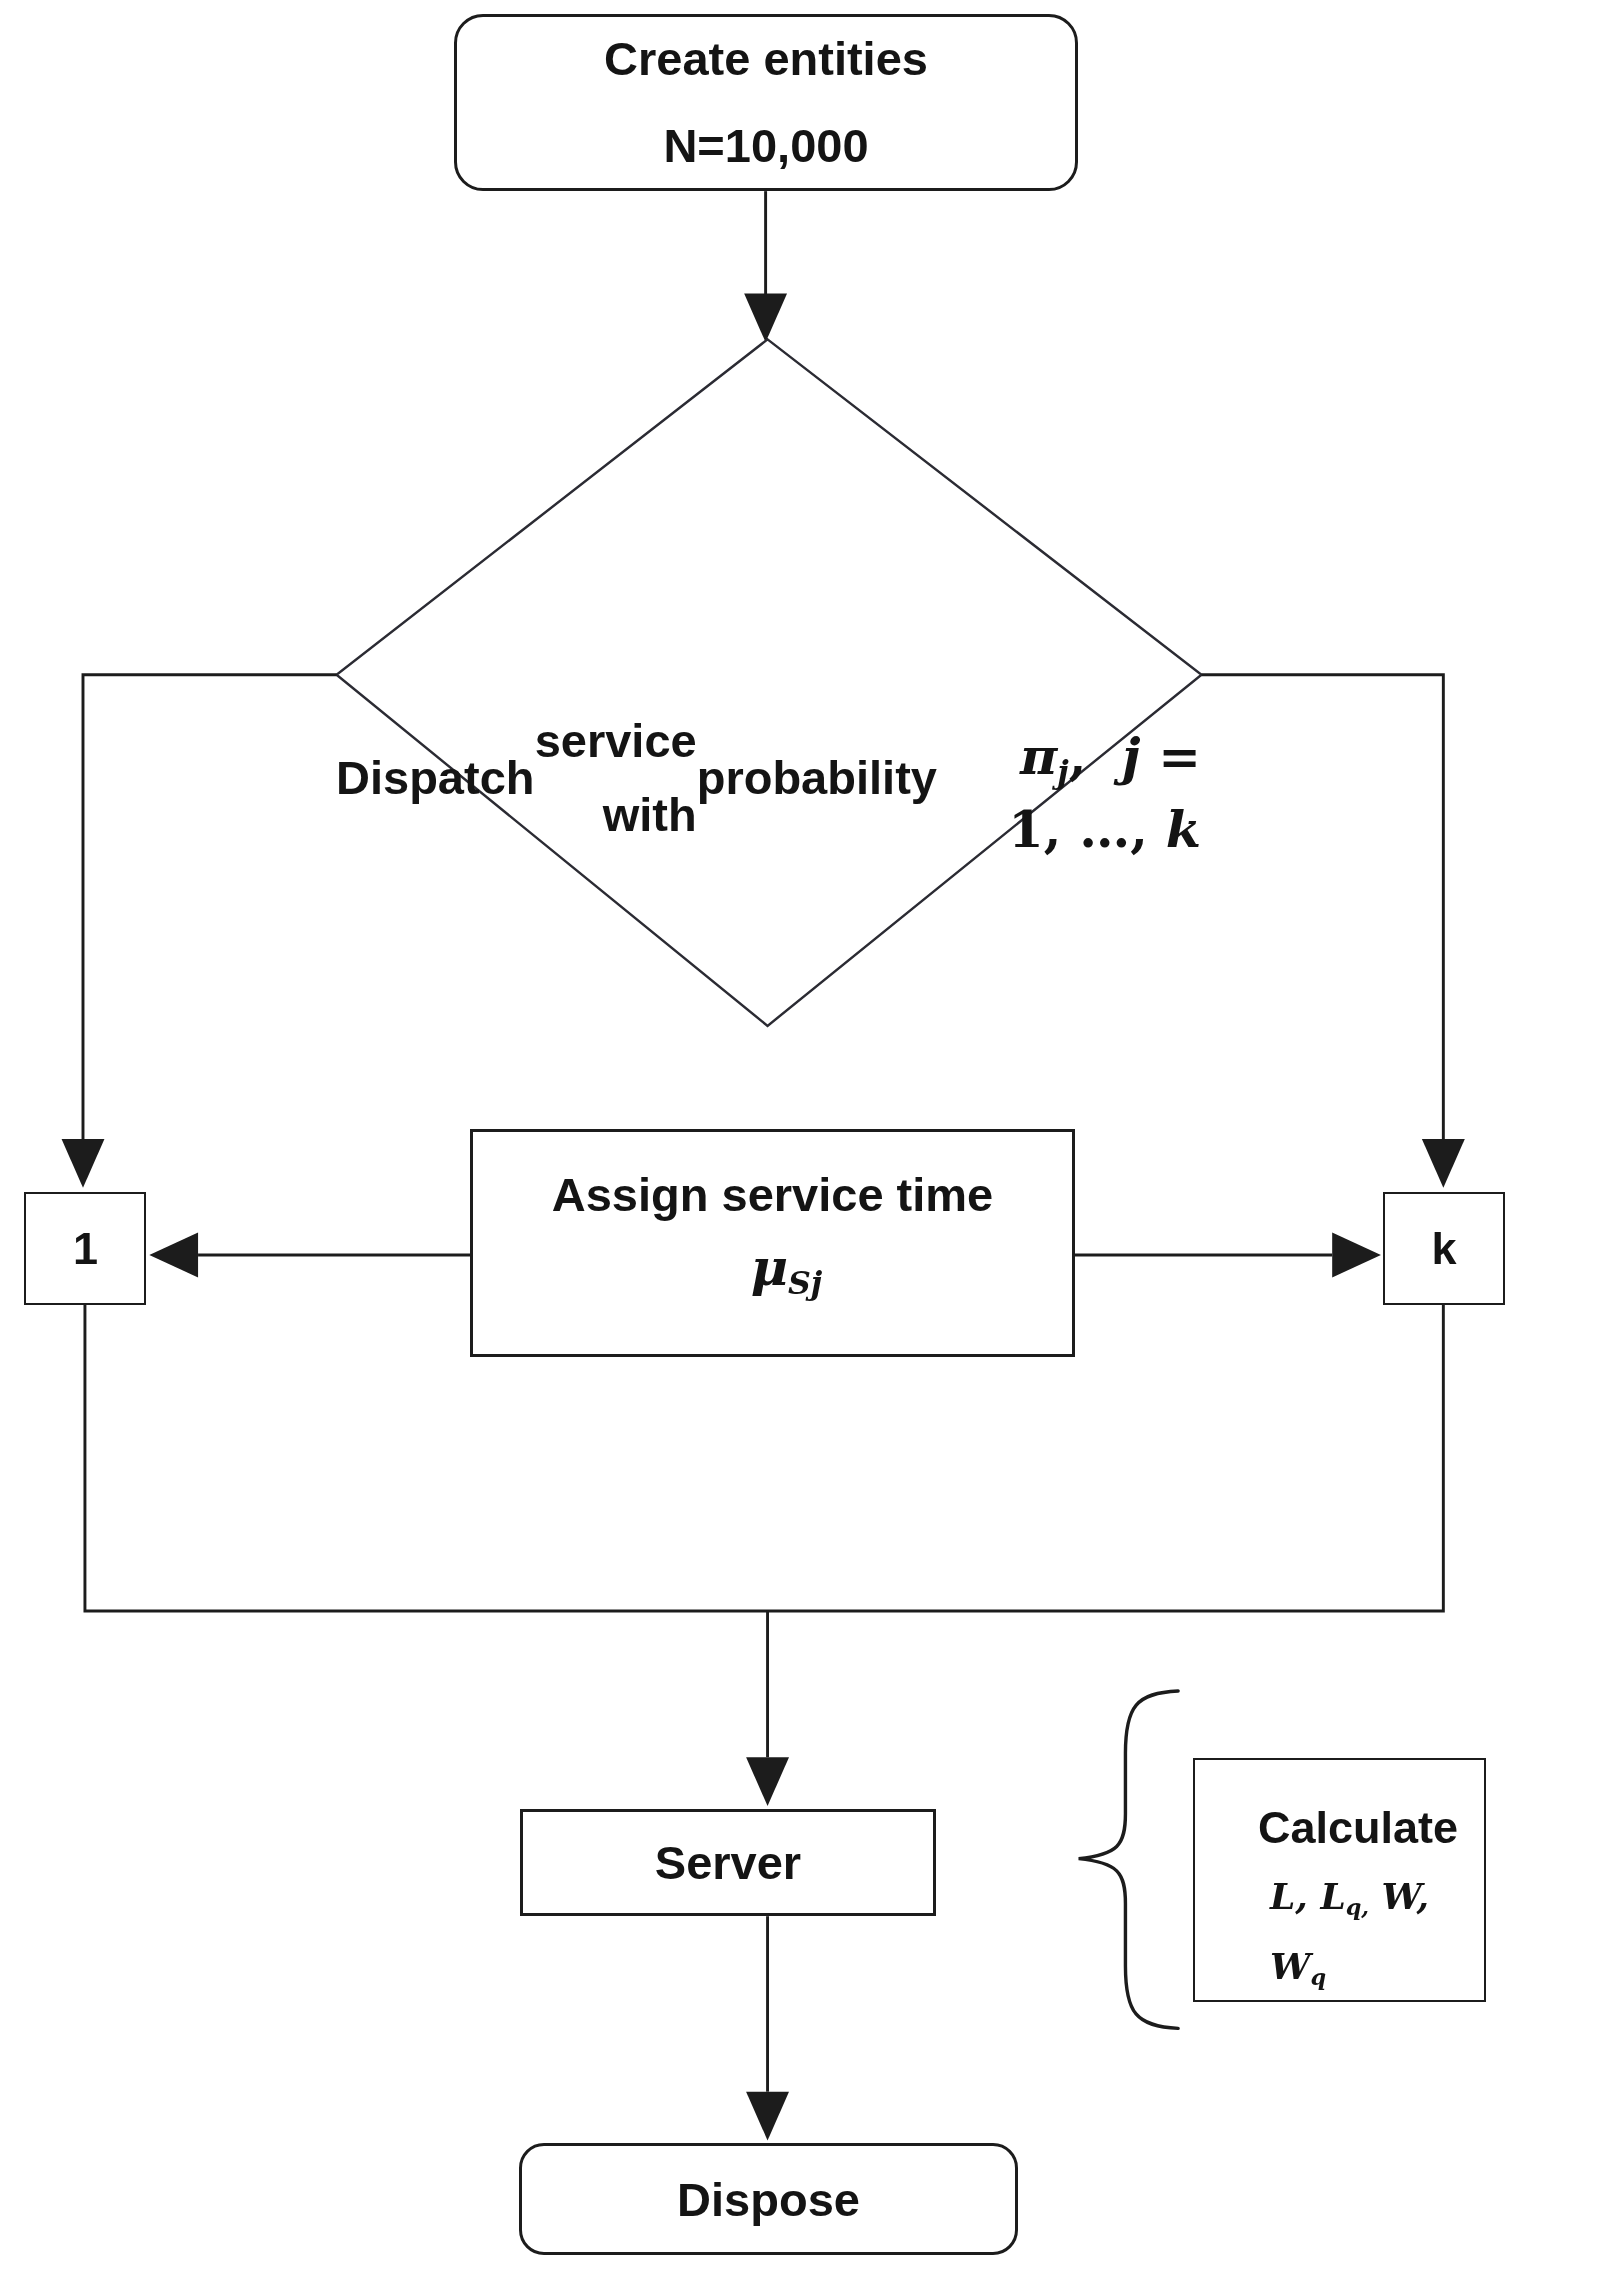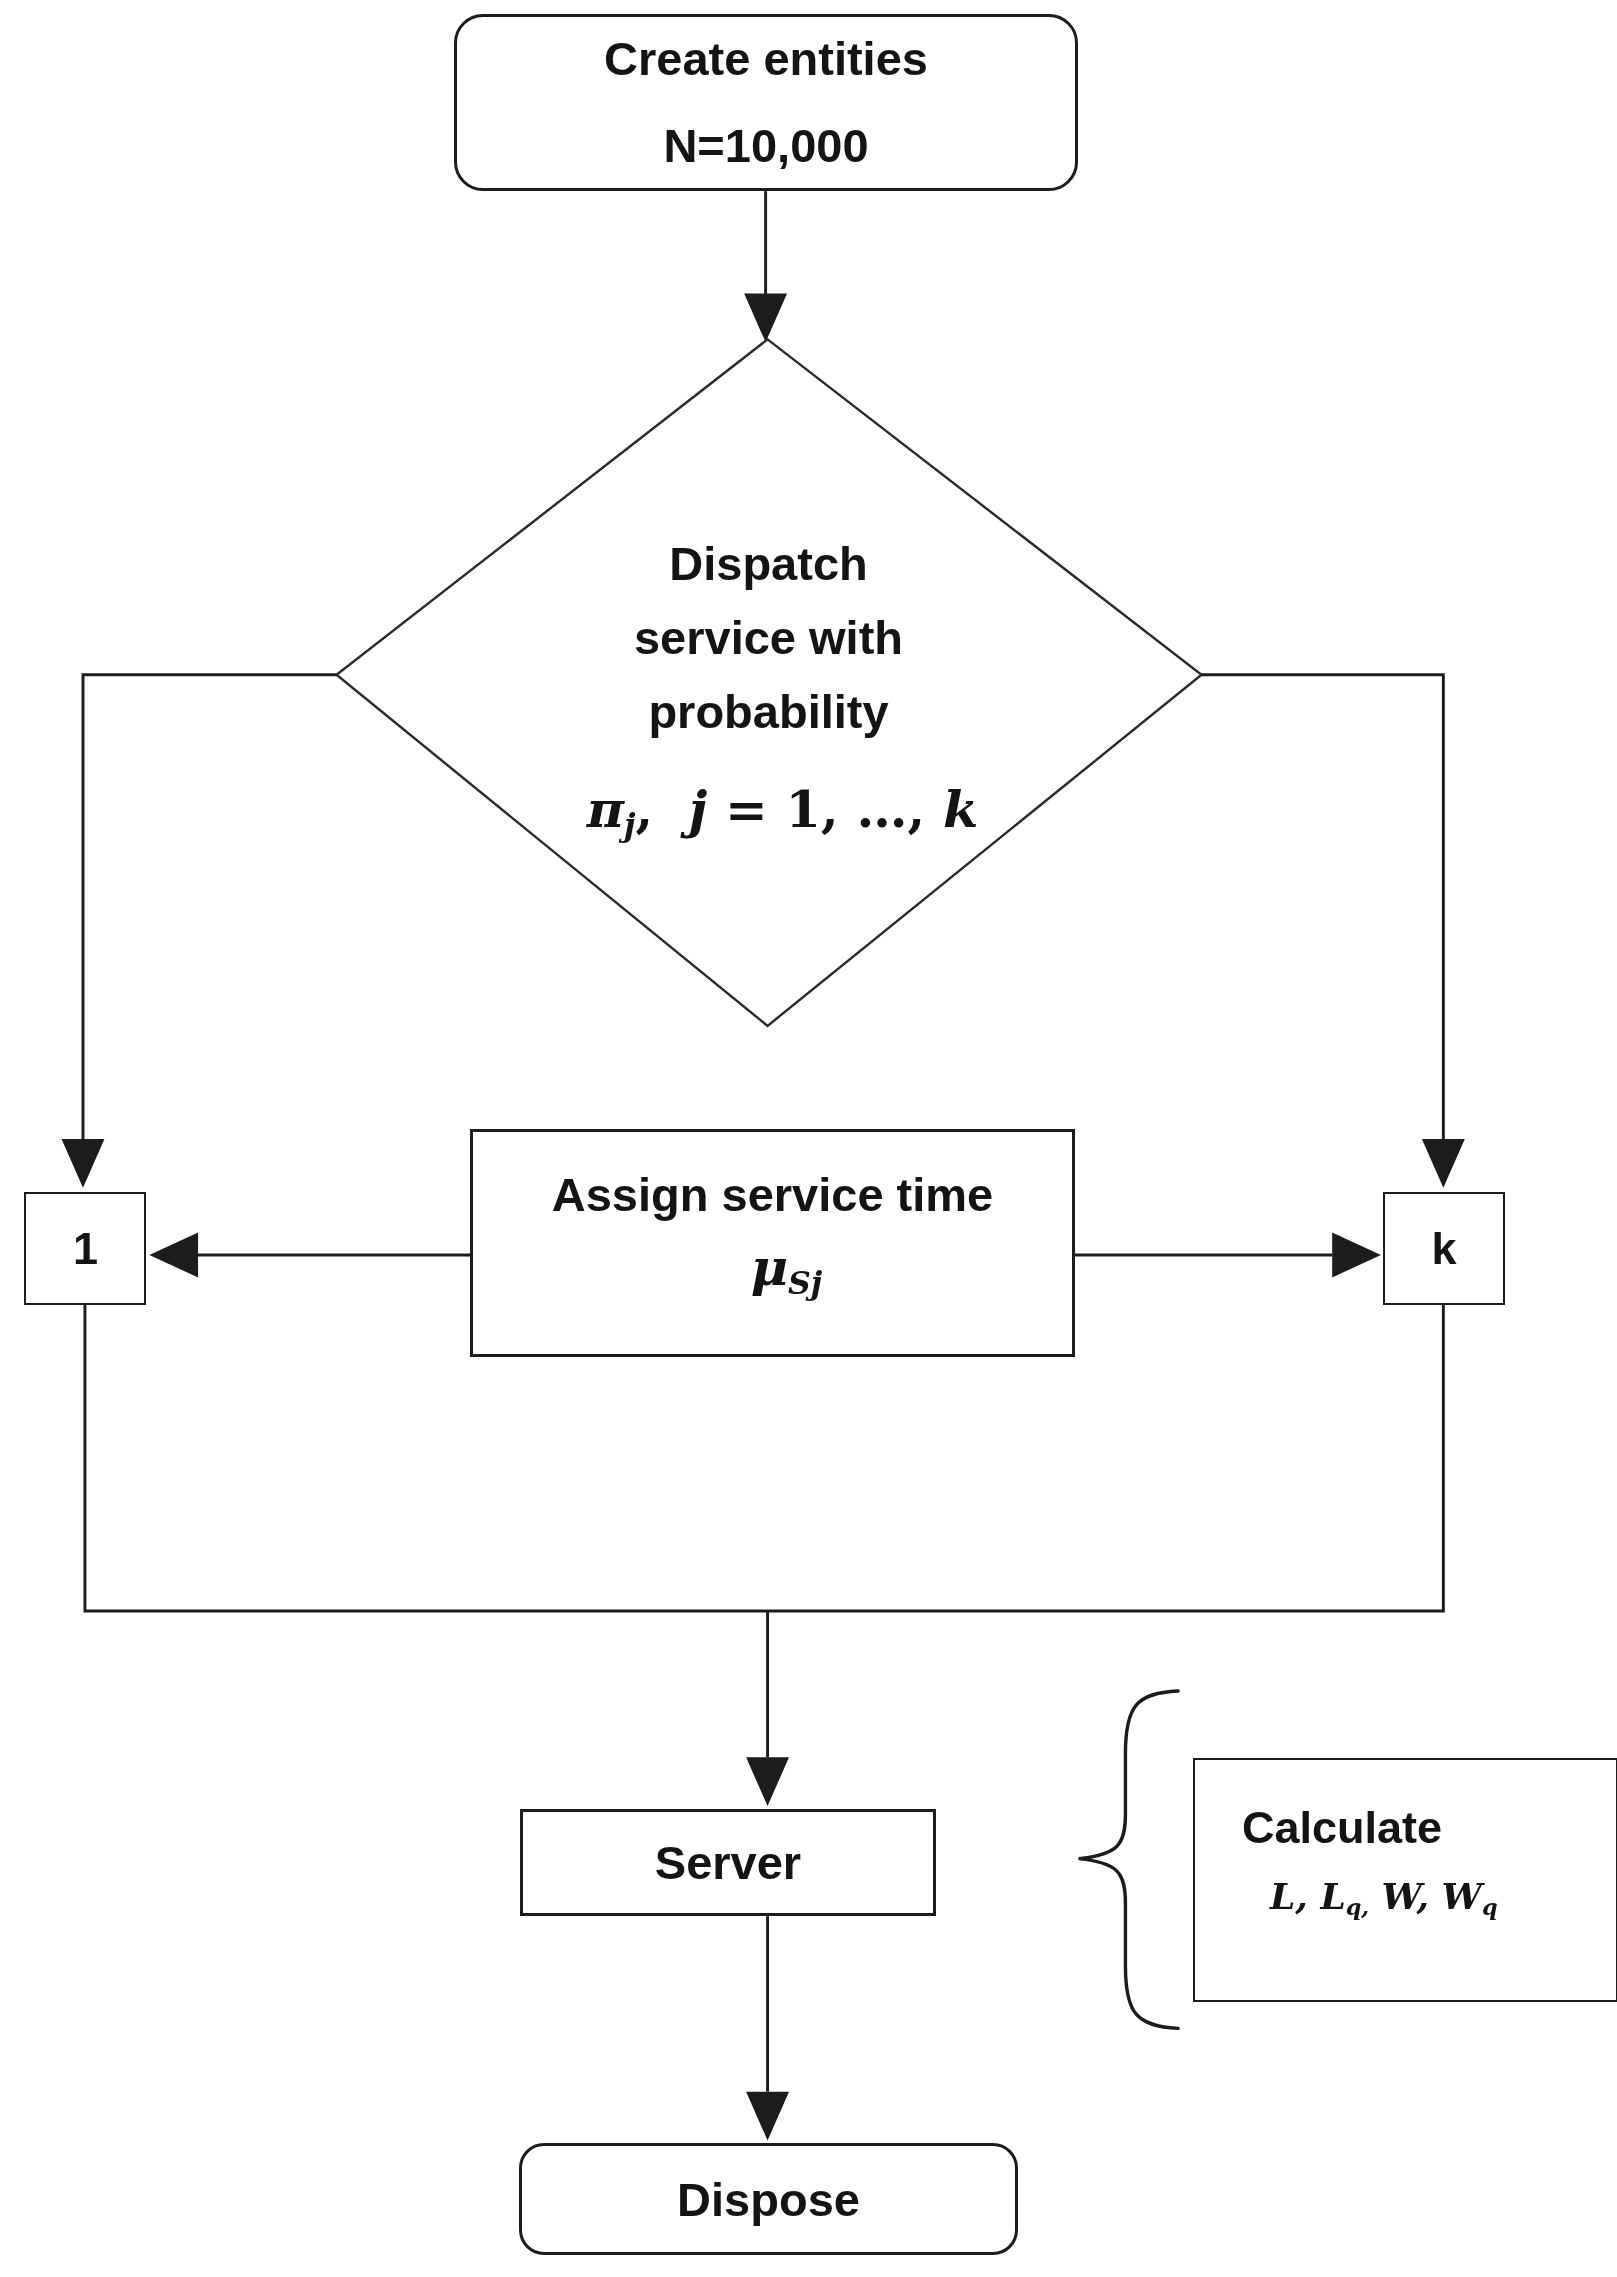--- a/index.html
+++ b/index.html
@@ -34,31 +34,31 @@
   }
   .rounded{border-radius:29px;}
   .node-create{left:454px;top:13.7px;width:624px;height:177px;gap:28px;}
   .node-assign{left:470px;top:1129px;width:605px;height:228px;justify-content:flex-start;padding-top:33px;}
   .node-assign .formula{margin-top:13.7px;}
   .node-small{border-width:2.9px;font-size:45px;}
   .node-one{left:24.4px;top:1192px;width:122px;height:113px;}
   .node-k{left:1383px;top:1192px;width:122px;height:113px;}
   .node-server{left:520px;top:1809px;width:416px;height:107px;}
   .node-calc{
-    left:1193px;top:1758px;width:425px;height:244px;
-    align-items:flex-start;justify-content:flex-start;
+    left:1193px;top:1758px;width:293px;height:244px;
+    align-items:center;justify-content:flex-start;
     padding:29px 9.8px 0 47px;text-align:left;
     font-size:45px;line-height:78px;border-width:2.9px;
   }
   .node-dispose{left:519px;top:2143px;width:499px;height:112px;border-radius:25px;}
 
   .diamond-label{
     position:absolute;left:336px;top:336px;width:865px;height:692px;
     box-sizing:border-box;padding-top:191px;
-    display:flex;flex-direction:column;align-items:center;
+    display:flex;flex-direction:row;align-items:center;
     text-align:right;font-size:47px;font-weight:700;line-height:74px;
   }
   .formula{
     font-family:"DejaVu Serif","Liberation Serif",serif;
     font-weight:600;font-style:italic;
     font-size:51px;line-height:59px;margin-left:28px;
   }
   .diamond-label .formula{margin-top:31px;}
   .formula .up{font-style:normal;}
   .sub{

